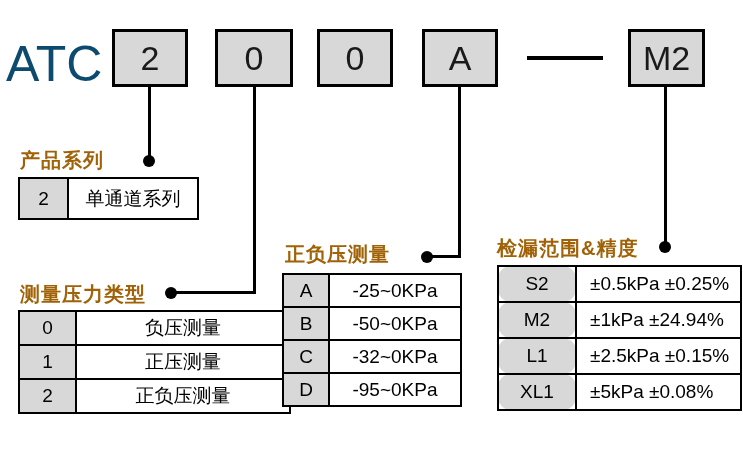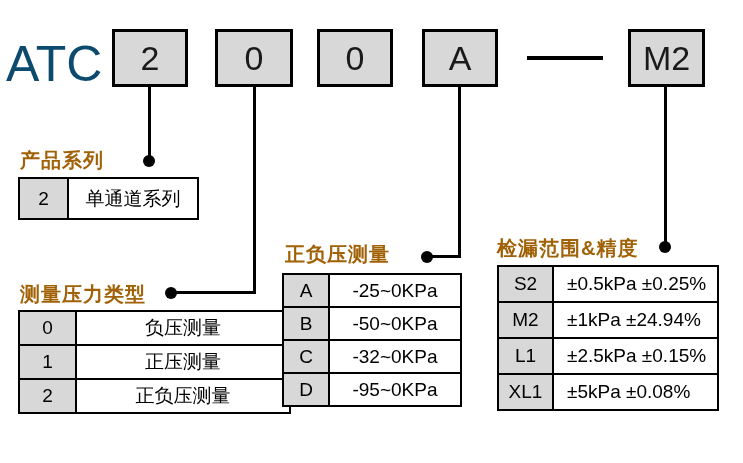--- a/index.html
+++ b/index.html
@@ -68,21 +68,21 @@
   #tbl-ptype td.key { width:57px; }
   #tbl-ptype td.val { width:214px; }
 
   #tbl-range { left:282px; top:273px; }
   #tbl-range td { height:33px; }
   #tbl-range td.key { width:46px; }
   #tbl-range td.val { width:132px; }
 
   #tbl-leak { left:497px; top:265px; }
   #tbl-leak td { height:36px; }
-  #tbl-leak td.key { width:55px; }
+  #tbl-leak td.key { width:78px;border-radius:13px; }
   #tbl-leak td.val { width:165px; text-align:left; padding-left:13px; }
 </style>
 </head>
 <body>
 
 <div id="diagram">
 
   <div class="brand">ATC</div>
 
   <div class="code-box" id="cb0">2</div>

